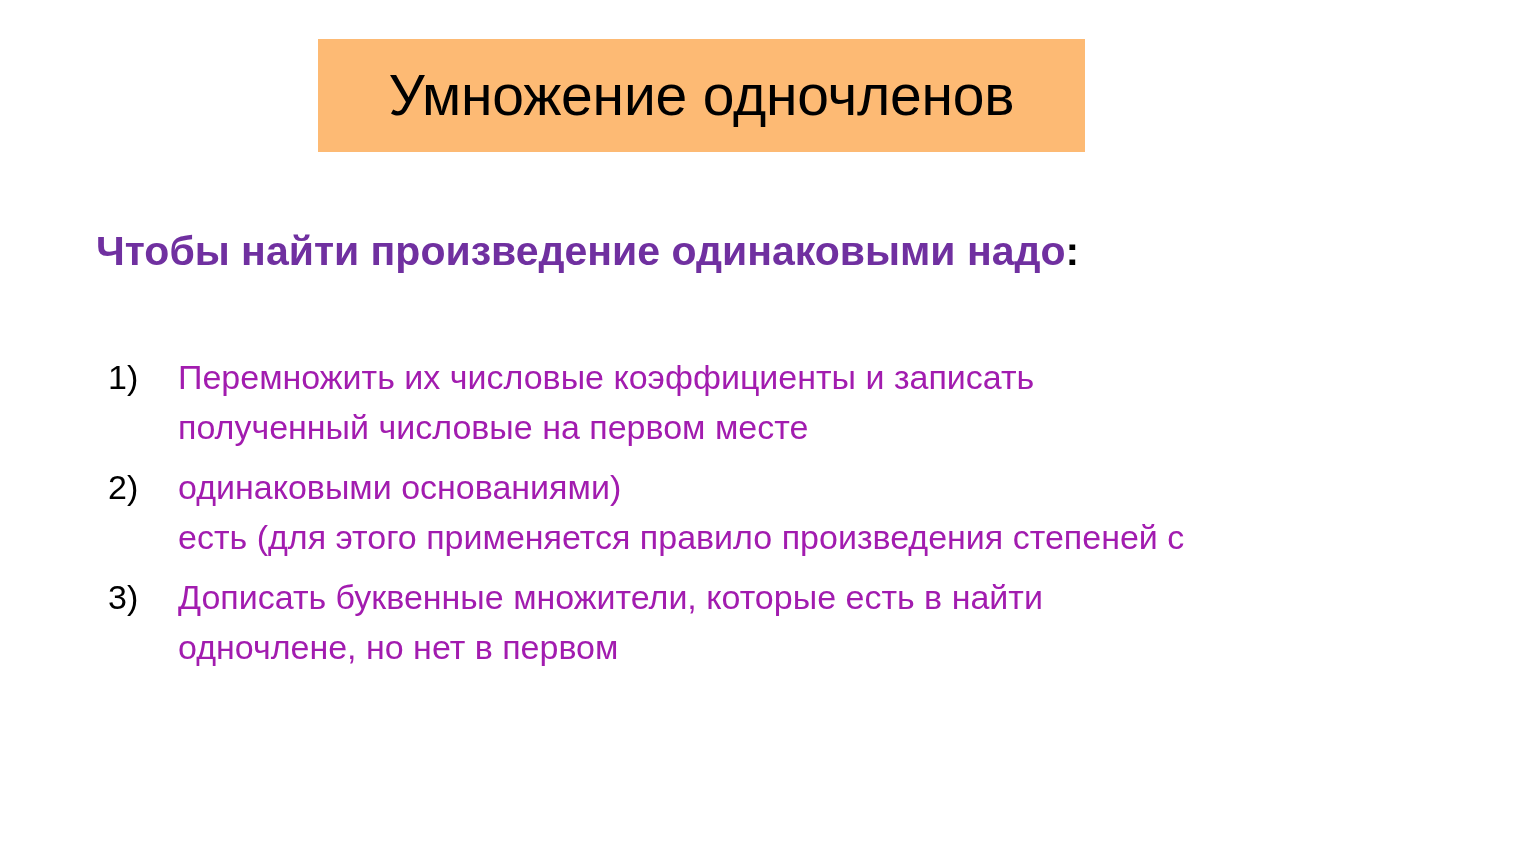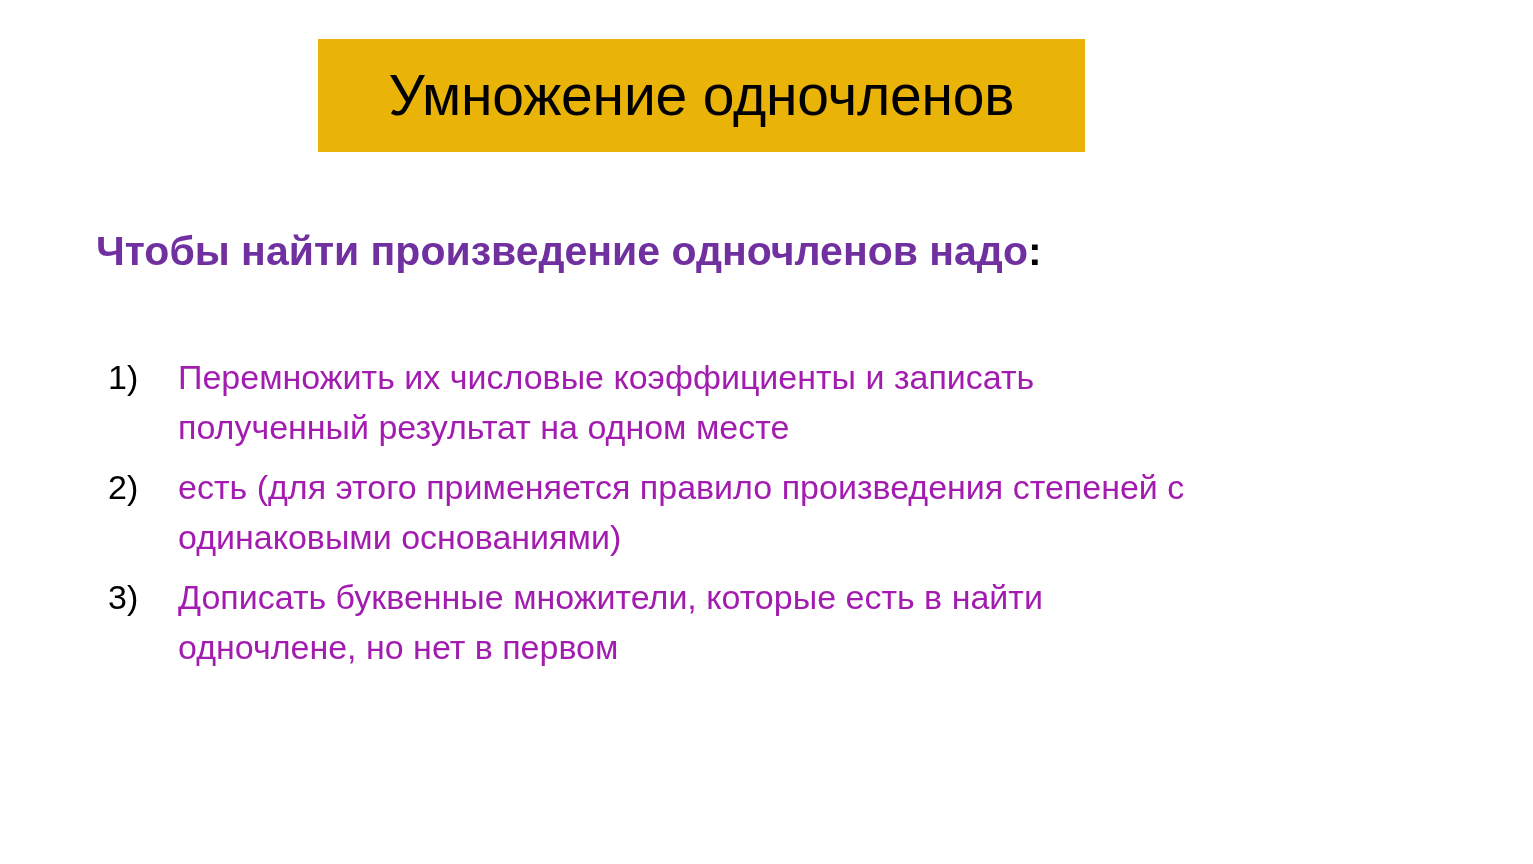--- a/index.html
+++ b/index.html
@@ -19,21 +19,21 @@
     overflow: hidden;
   }
 
   
   .title-banner {
     position: absolute;
     left: 318px;
     top: 39px;
     width: 767px;
     height: 113px;
-    background: #eab308;
+    background: #fdba74;
     display: flex;
     align-items: center;
     justify-content: center;
     box-sizing: border-box;
     padding: 0 16px;
   }
   .title-text {
     font-size: 57px;
     line-height: 1.05;
     color: #000000;
@@ -94,38 +94,38 @@
 </head>
 <body>
 
 <div class="slide">
 
   <div class="title-banner">
     <div class="title-text">Умножение одночленов</div>
   </div>
 
   <div class="lead-heading">
-    <span class="purple">Чтобы найти произведение одночленов надо</span><span class="colon">:</span>
+    <span class="purple">Чтобы найти произведение одинаковыми надо</span><span class="colon">:</span>
   </div>
 
   <div class="list">
 
     <div class="list-item">
       <div class="marker">1)</div>
       <div class="item-text">
         <span class="ln">Перемножить их числовые коэффициенты и записать</span>
-        <span class="ln">полученный результат на одном месте</span>
+        <span class="ln">полученный числовые на первом месте</span>
       </div>
     </div>
 
     <div class="list-item">
       <div class="marker">2)</div>
       <div class="item-text">
+        <span class="ln">одинаковыми основаниями)</span>
         <span class="ln">есть (для этого применяется правило произведения степеней с</span>
-        <span class="ln">одинаковыми основаниями)</span>
       </div>
     </div>
 
     <div class="list-item">
       <div class="marker">3)</div>
       <div class="item-text">
         <span class="ln">Дописать буквенные множители, которые есть в найти</span>
         <span class="ln">одночлене, но нет в первом</span>
       </div>
     </div>

